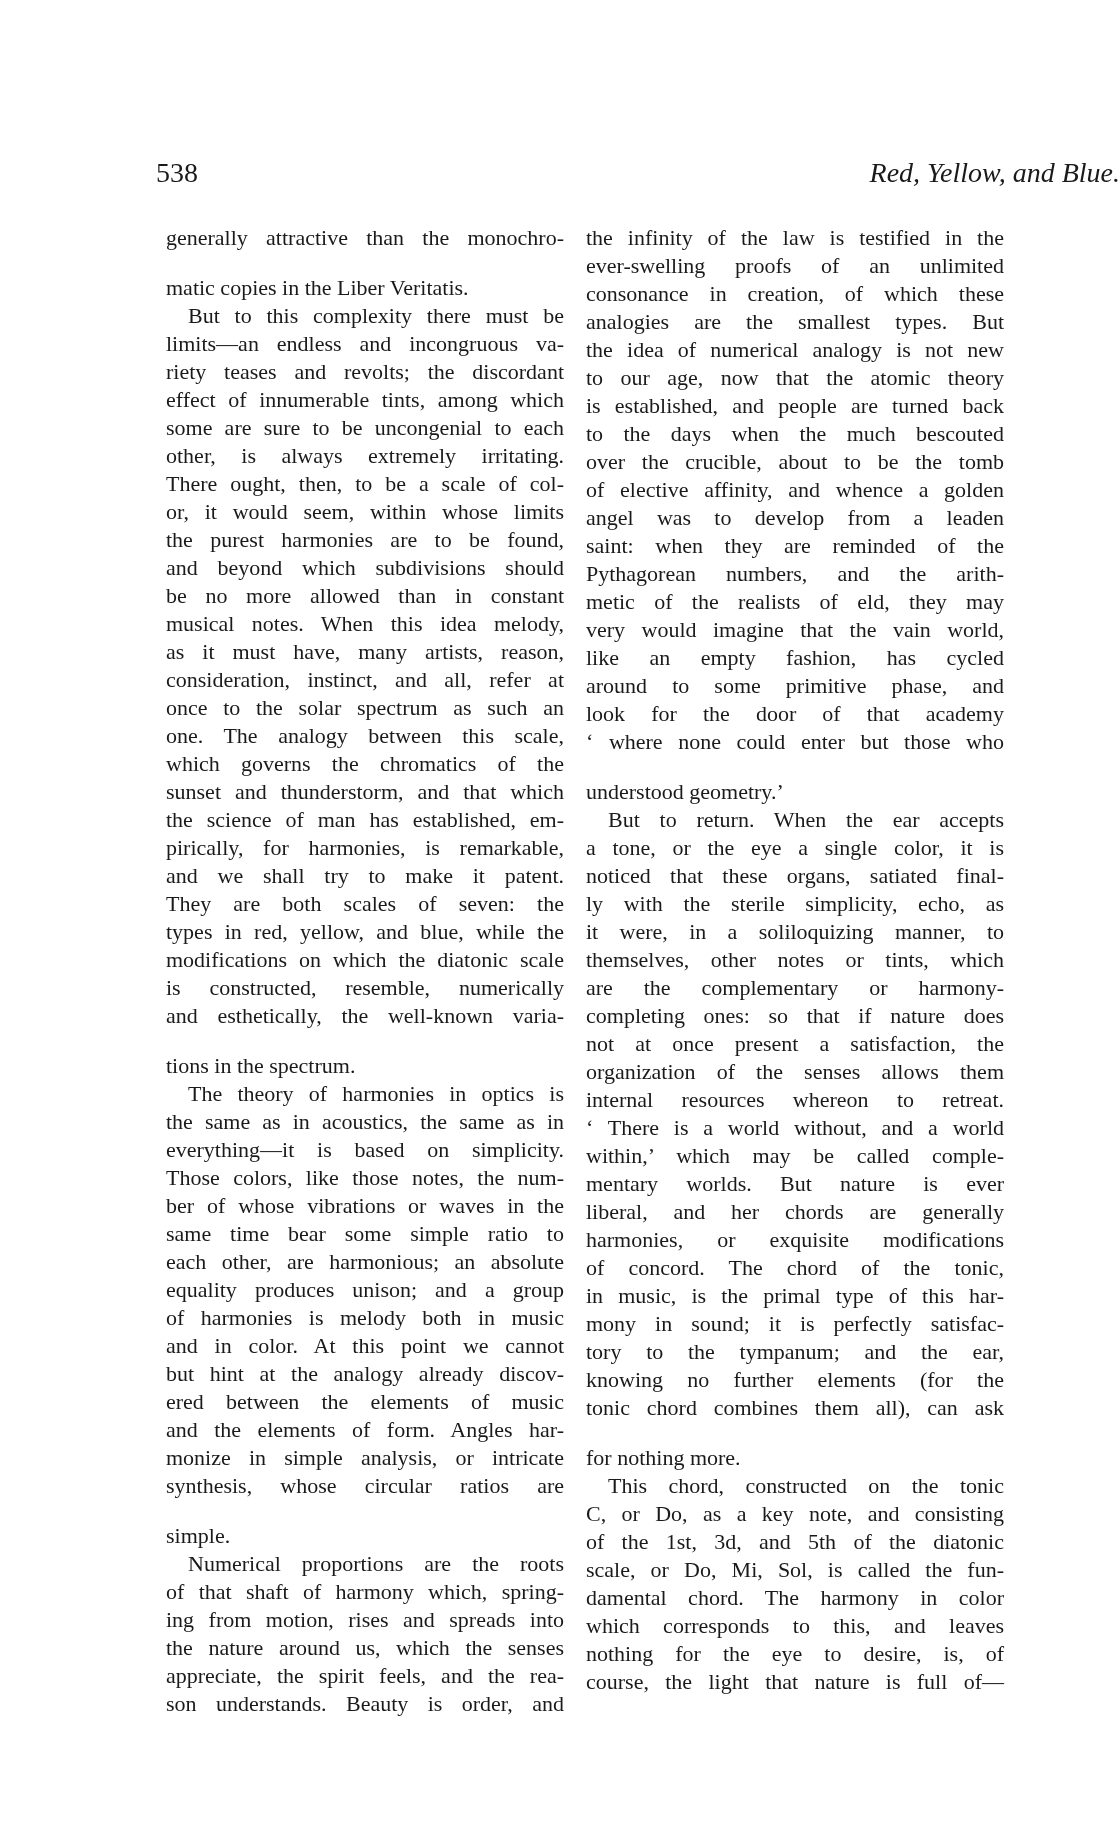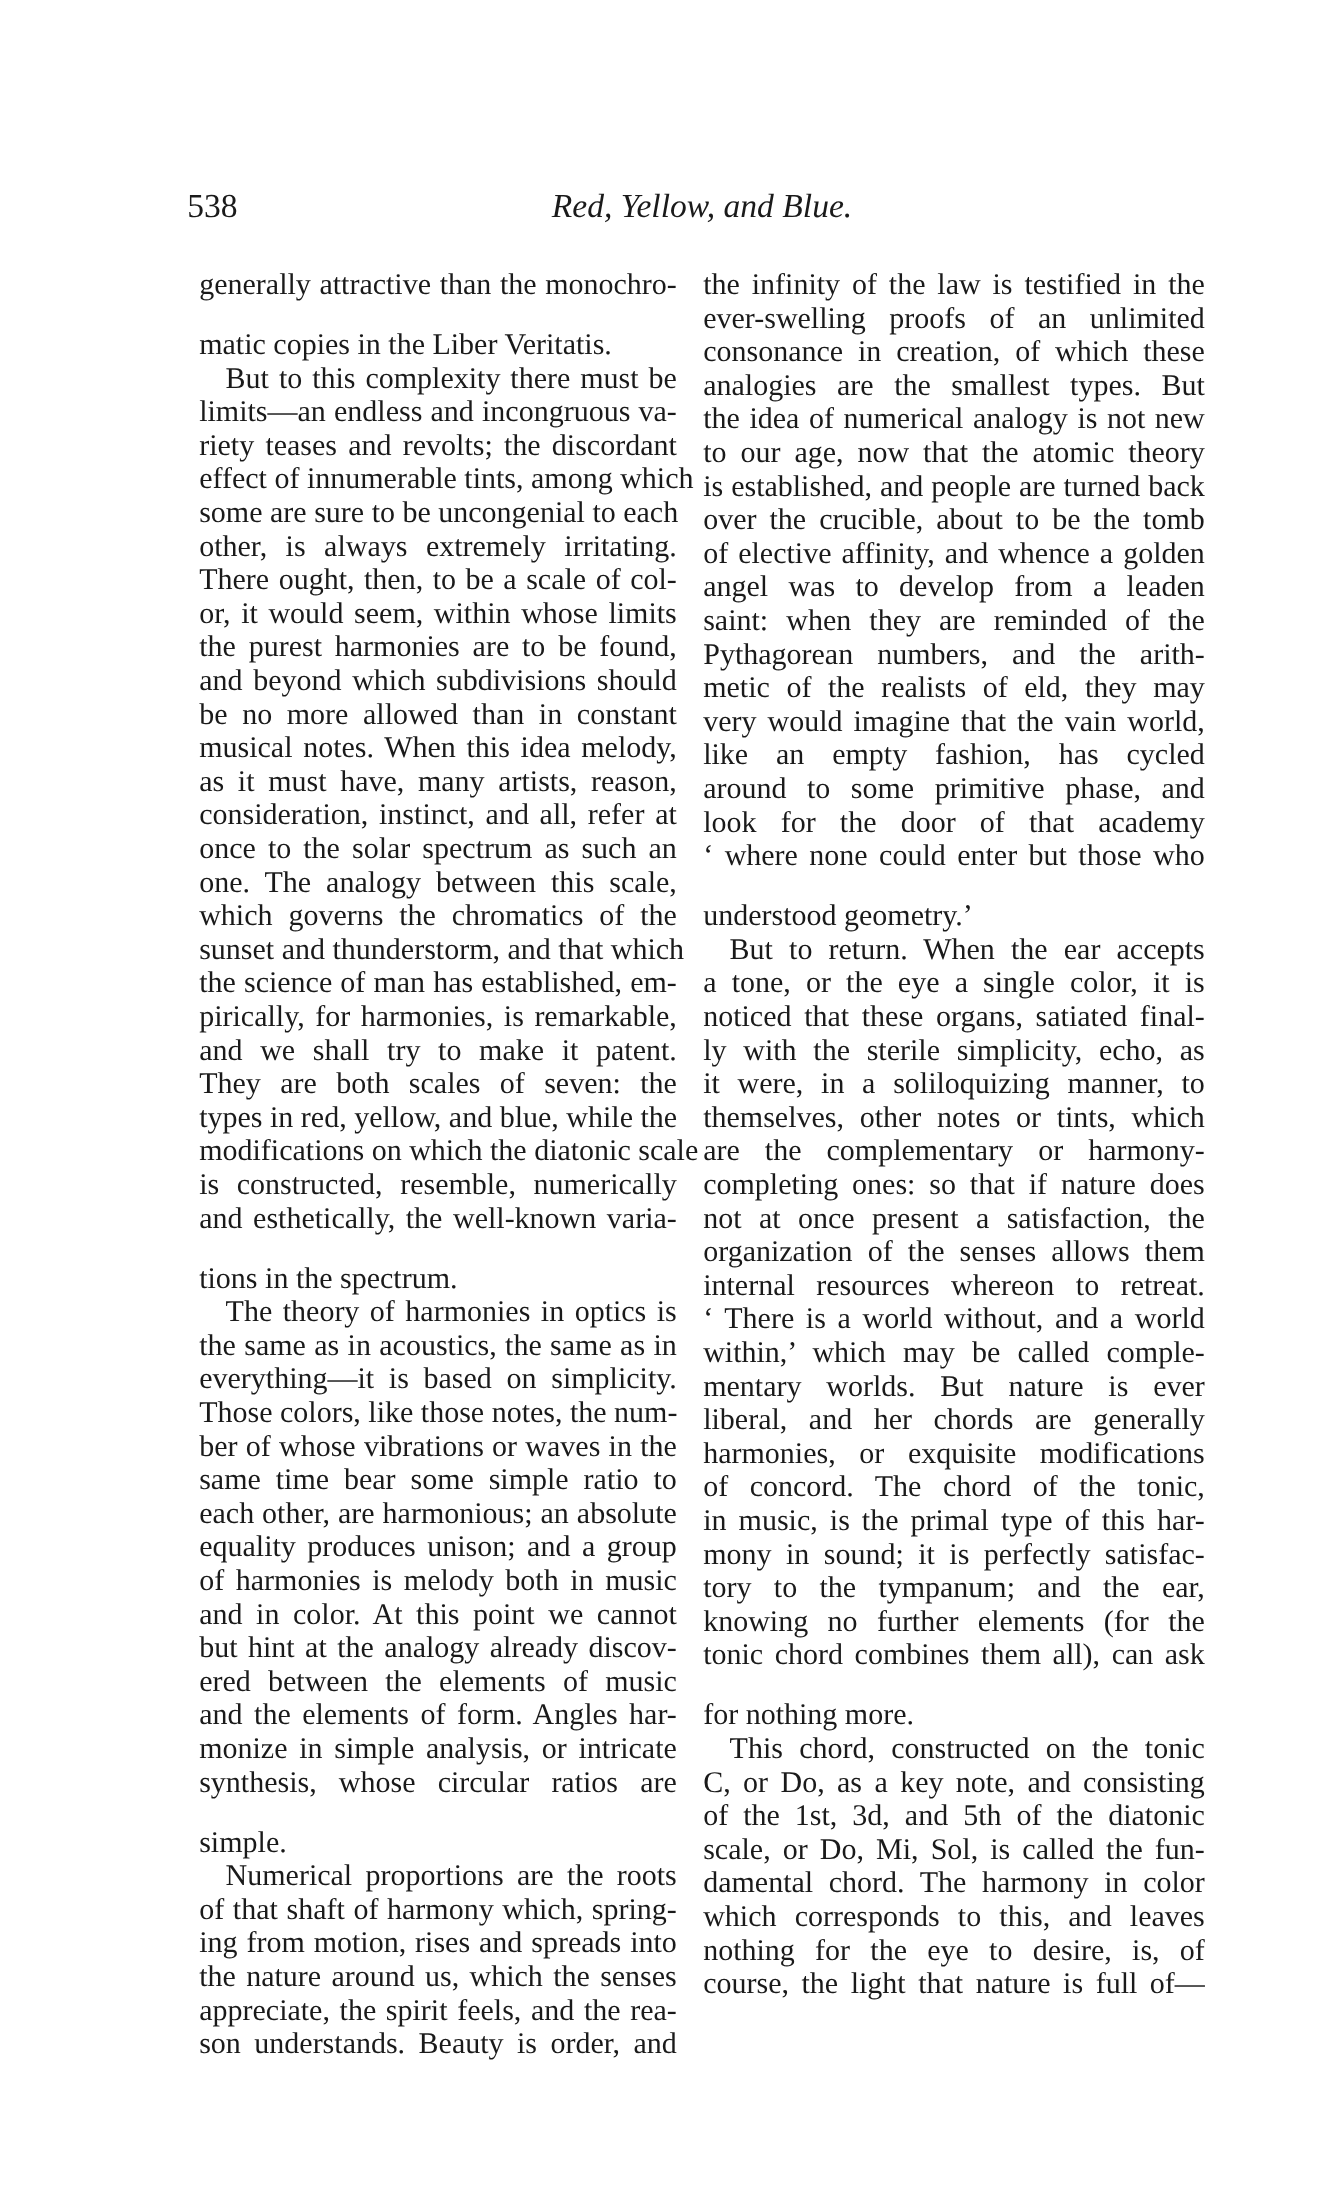--- a/index.html
+++ b/index.html
@@ -1,19 +1,19 @@
 <!DOCTYPE html>
 <html><head>
   <meta charset="utf-8">
   <style>
     html, body { margin: 0; padding: 0; background: #ffffff; }
     body { width: 1120px; height: 1825px; position: relative; overflow: hidden; color: #1a1a1a; font-family: "Liberation Serif", "DejaVu Serif", serif; }
     .page-number { position: absolute; left: 156px; top: 160px; font-size: 28px; line-height: 26px; }
-    .running-title { position: absolute; left: 0; width: 1120px; top: 158px; text-align: center; font-style: italic; font-size: 28px; line-height: 30px; padding-left: 50px; box-sizing: border-box; }
-    .column { position: absolute; top: 224px; width: 398px; font-size: 25px; line-height: 28px; }
+    .running-title { position: absolute; left: 0; width: 1120px; top: 158px; text-align: right; font-style: italic; font-size: 28px; line-height: 30px; padding-left: 50px; box-sizing: border-box; }
+    .column { position: absolute; top: 224px; width: 398px; font-size: 22px; line-height: 28px; }
     .col-left { left: 166px; }
     .col-right { left: 586px; width: 418px; }
     .line { display: block; height: 28px; white-space: nowrap; text-align: justify; text-align-last: justify; overflow: visible; }
     .line.last { text-align-last: left; margin-top: 22px; }
     .line.indent { padding-left: 22px; }
   </style>
 </head>
 <body>
 
 <div class="page-number">538</div>
@@ -73,20 +73,21 @@
     <span class="line">son understands. Beauty is order, and</span>
   </div>
 <div class="column col-right">
     <span class="line">the infinity of the law is testified in the</span>
     <span class="line">ever-swelling proofs of an unlimited</span>
     <span class="line">consonance in creation, of which these</span>
     <span class="line">analogies are the smallest types. But</span>
     <span class="line">the idea of numerical analogy is not new</span>
     <span class="line">to our age, now that the atomic theory</span>
     <span class="line">is established, and people are turned back</span>
+    <span class="line">to the days when the much bescouted</span>
     <span class="line">over the crucible, about to be the tomb</span>
     <span class="line">of elective affinity, and whence a golden</span>
     <span class="line">angel was to develop from a leaden</span>
     <span class="line">saint: when they are reminded of the</span>
     <span class="line">Pythagorean numbers, and the arith-</span>
     <span class="line">metic of the realists of eld, they may</span>
     <span class="line">very would imagine that the vain world,</span>
     <span class="line">like an empty fashion, has cycled</span>
     <span class="line">around to some primitive phase, and</span>
     <span class="line">look for the door of that academy</span>

